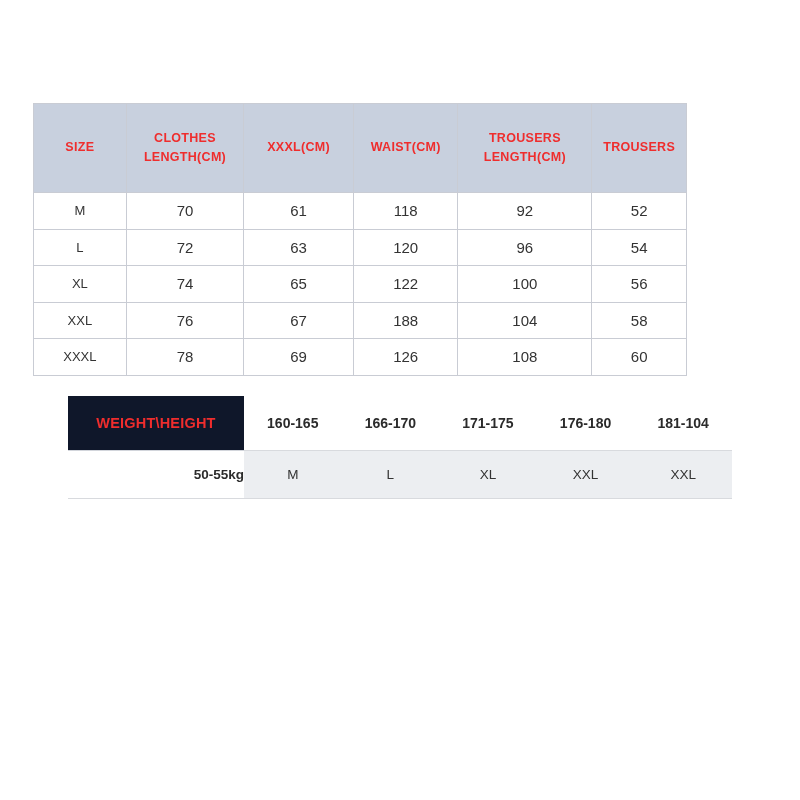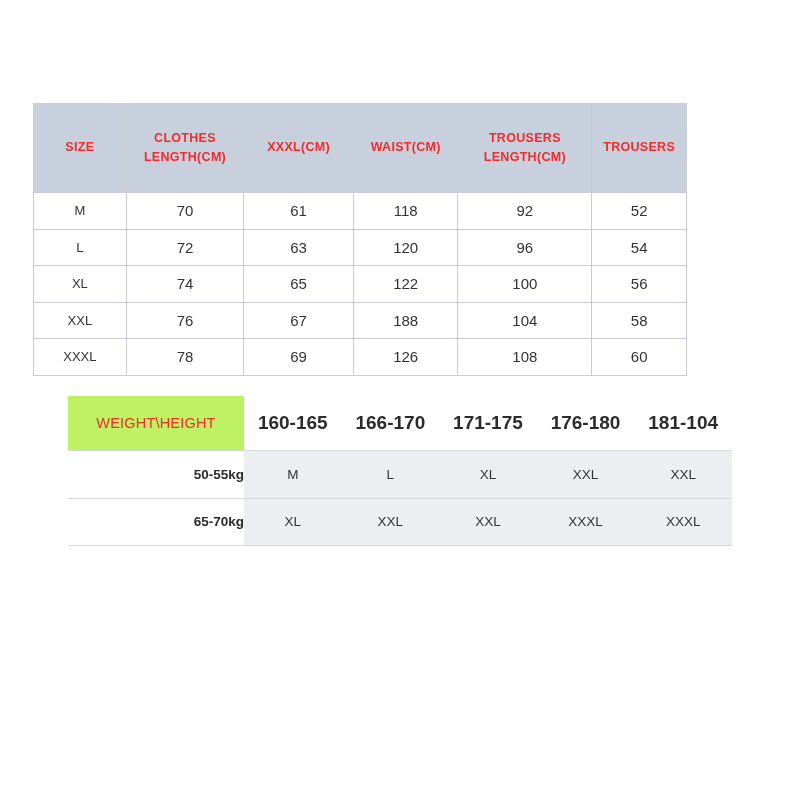--- a/index.html
+++ b/index.html
@@ -64,31 +64,31 @@
     border-collapse: collapse;
     width: 100%;
     table-layout: fixed;
   }
   table.wh td, table.wh th {
     text-align: center;
     vertical-align: middle;
     border: none;
   }
   table.wh thead th.corner {
-    background: #bef264;
+    background: #0f172a;
     color: #ef2d2d;
     font-size: 14.5px;
-    font-weight: normal;
+    font-weight: bold;
     height: 52px;
     letter-spacing: .2px;
   }
   table.wh thead th.hcol {
     background: #ffffff;
     color: #2b2b2b;
-    font-size: 19px;
+    font-size: 14px;
     font-weight: bold;
     height: 52px;
   }
   table.wh tbody td.wcol {
     background: #ffffff;
     color: #2b2b2b;
     font-size: 13.5px;
     font-weight: bold;
     height: 44.5px;
     border-top: 1px solid #d2d5db;
@@ -214,23 +214,15 @@
     </thead>
     <tbody>
       <tr>
         <td class="wcol">50-55kg</td>
         <td class="val">M</td>
         <td class="val">L</td>
         <td class="val">XL</td>
         <td class="val">XXL</td>
         <td class="val">XXL</td>
       </tr>
-      <tr>
-        <td class="wcol">65-70kg</td>
-        <td class="val">XL</td>
-        <td class="val">XXL</td>
-        <td class="val">XXL</td>
-        <td class="val">XXXL</td>
-        <td class="val">XXXL</td>
-      </tr>
     </tbody>
   </table>
 </div>
 
 </body></html>

